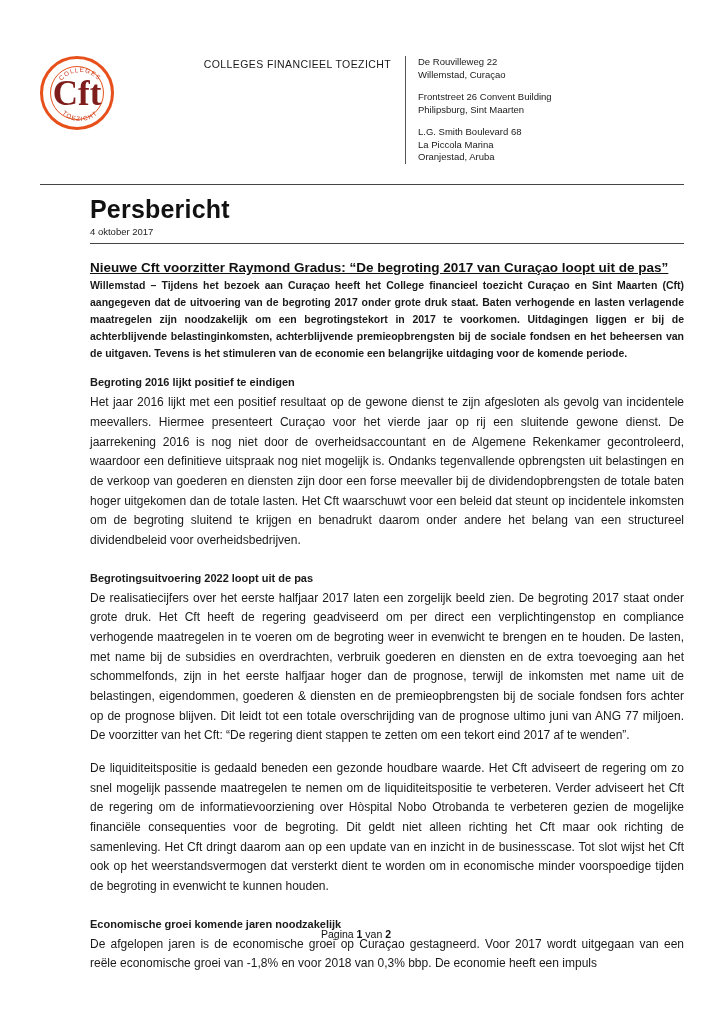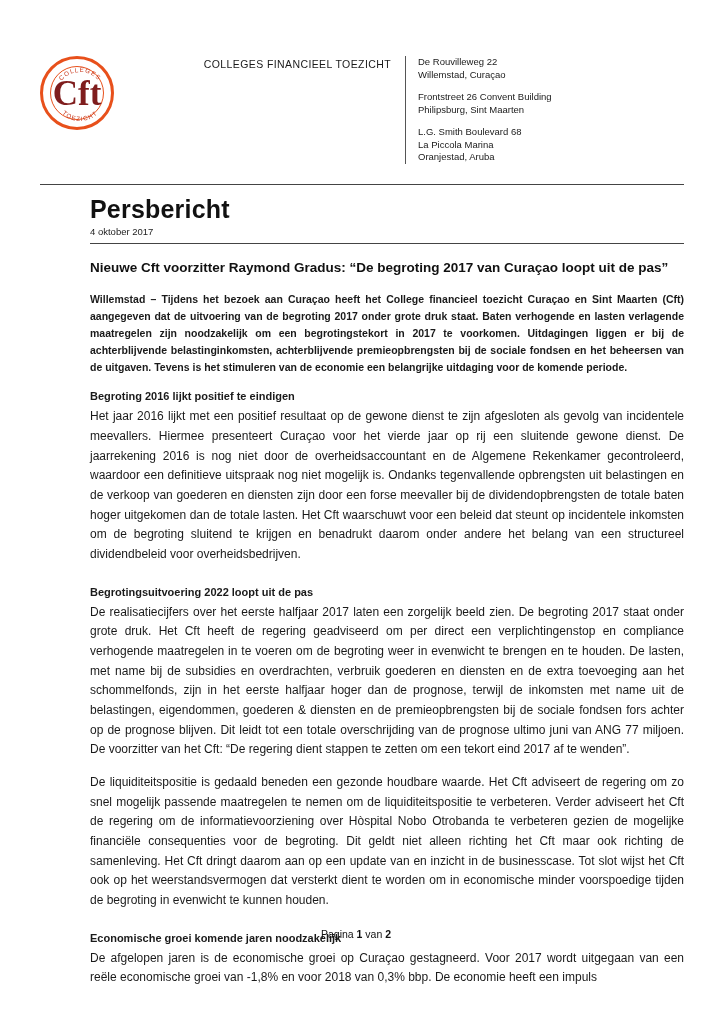--- a/index.html
+++ b/index.html
@@ -122,22 +122,23 @@
   }
 
   
   .content {
     margin: 14px 40px 0 90px;
   }
   h2.headline {
     font-size: 13.5px;
     font-weight: bold;
     line-height: 1.45;
-    margin: 0 0 14px 0;
+    margin: 0 0 0 0;
     color: #111;
+    text-decoration: underline;
   }
   p.lead {
     font-size: 10.5px;
     font-weight: bold;
     line-height: 1.62;
     text-align: justify;
     margin: 0 0 14px 0;
   }
   h3.sub {
     font-size: 11px;

